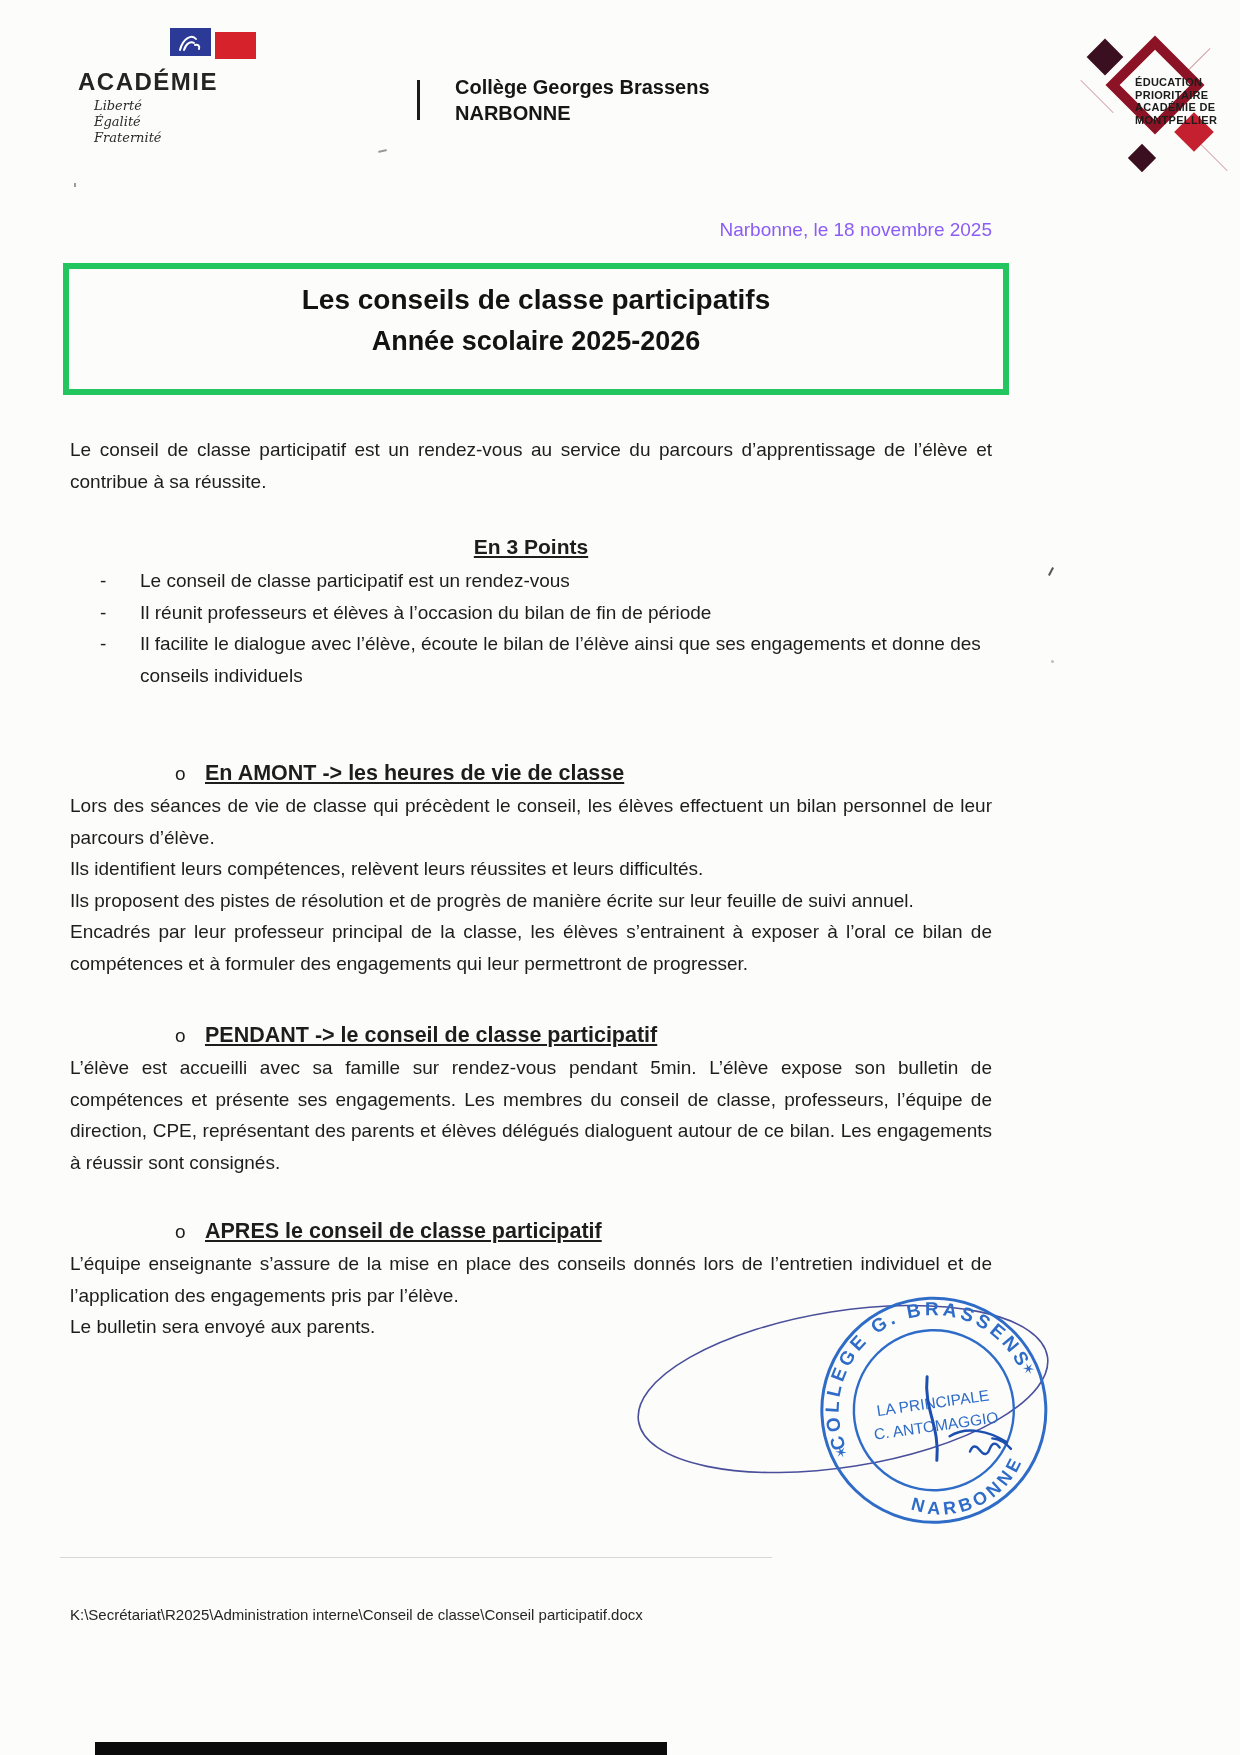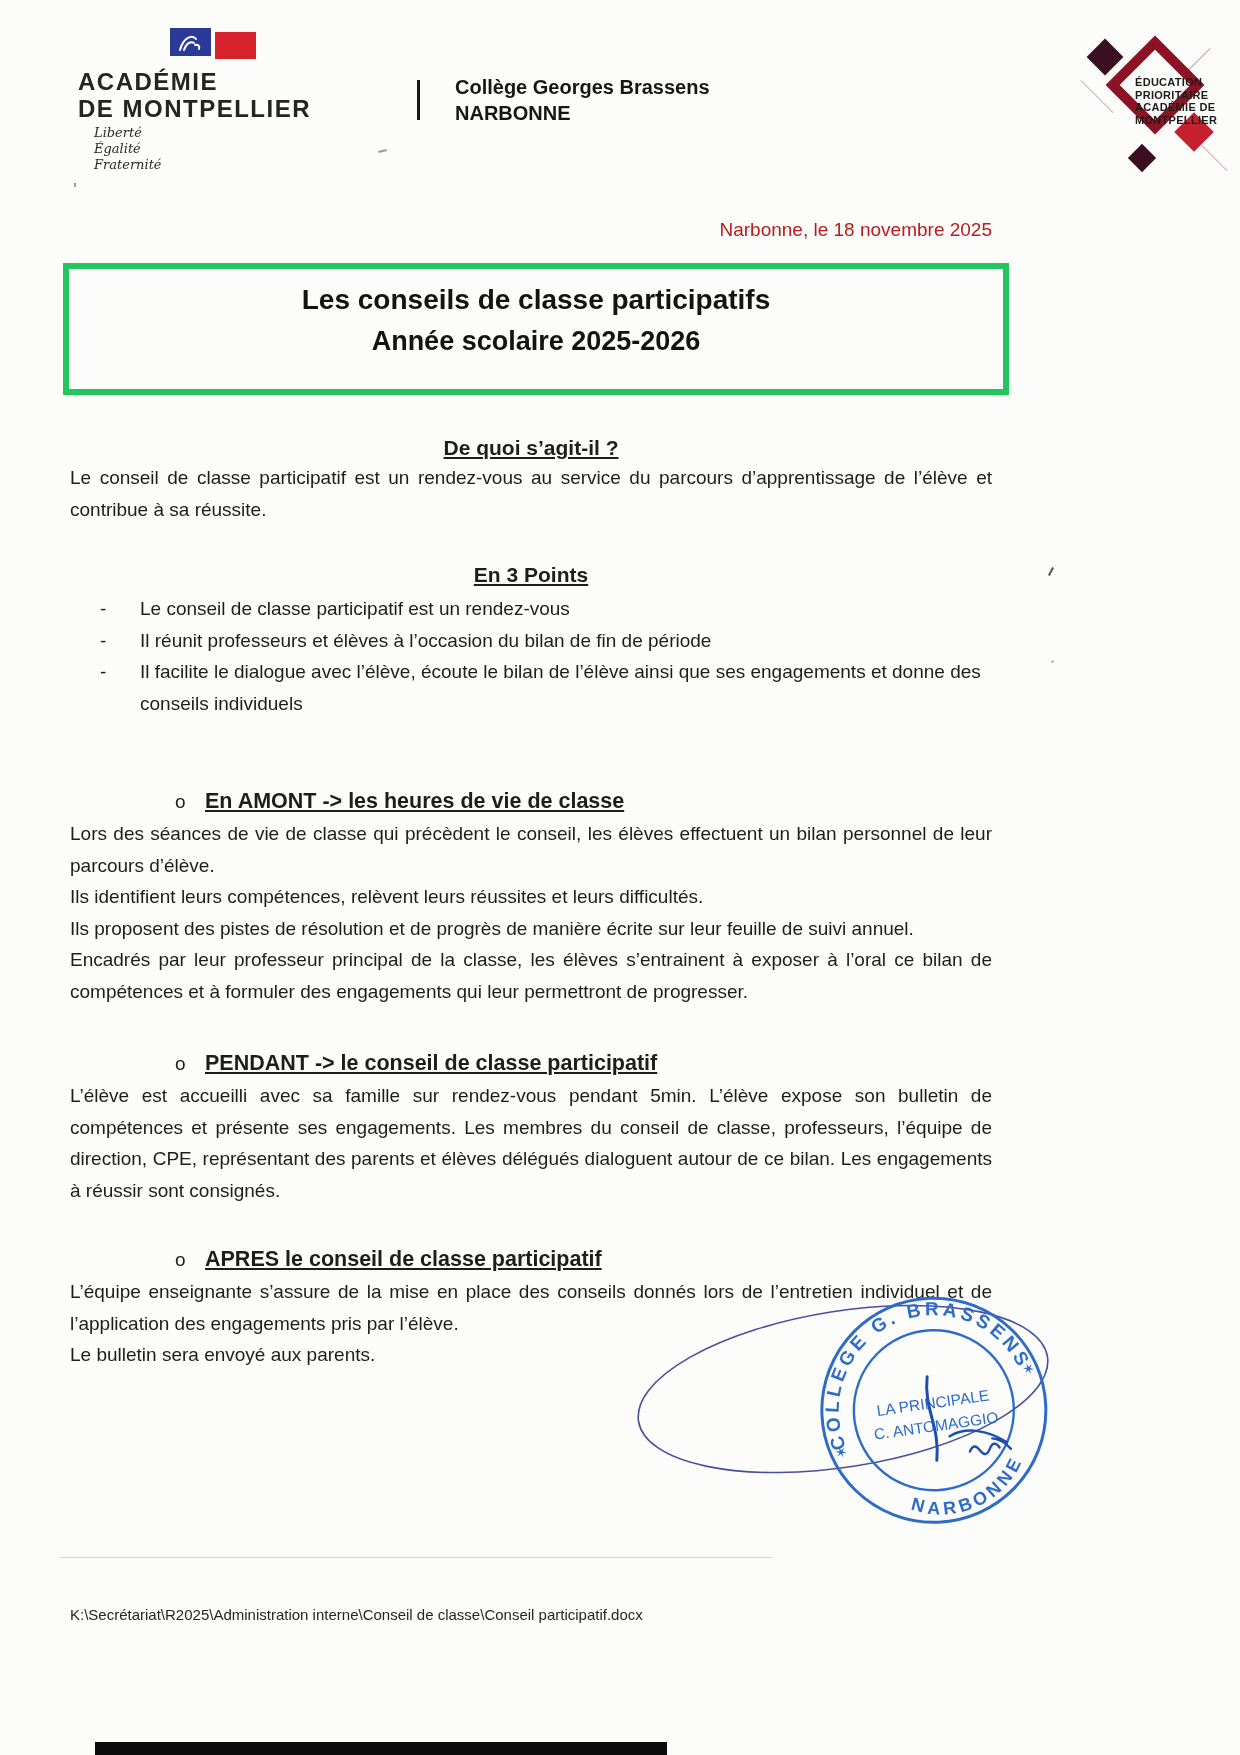--- a/index.html
+++ b/index.html
@@ -14,21 +14,21 @@
   .academy-name{font-weight:bold; font-size:24px; line-height:27px; letter-spacing:1.5px; color:#242424; margin-top:4px;}
   .motto{margin-left:16px; margin-top:3px; font-family:"DejaVu Serif", serif; font-style:italic; font-weight:normal; font-size:13px; line-height:16px; color:#2a2a2a;}
   .sep-bar{position:absolute; left:417px; top:80px; width:3px; height:40px; background:#1b1b1b;}
   .school-block{position:absolute; left:455px; top:74px; font-weight:bold; font-size:20px; line-height:26px; color:#161616;}
   
   .ep-logo{position:absolute; left:1080px; top:36px; width:160px; height:145px;}
   .diamond{position:absolute; transform:rotate(45deg);}
   .ep-text{position:absolute; left:55px; top:40px; font-weight:bold; font-size:11px; line-height:12.5px; color:#1c1c1c; letter-spacing:.3px;}
   .hairline{position:absolute; background:#c88a90; height:1px; opacity:.8;}
   
-  .date-line{position:absolute; left:70px; top:219px; width:922px; text-align:right; font-size:19px; color:#b91c1c;}
+  .date-line{position:absolute; left:70px; top:219px; width:922px; text-align:right; font-size:19px; color:#8b5cf6;}
   .title-box{position:absolute; left:63px; top:263px; width:934px; height:120px; border:6px solid #22c55e; text-align:center; background:transparent;}
   .title-line1{margin-top:15px; font-size:28px; font-weight:bold; color:#131313;}
   .title-line2{margin-top:10px; font-size:27px; font-weight:bold; color:#131313;}
   
   .content{position:absolute; left:70px; top:434px; width:922px; font-size:19px; line-height:31.5px; color:#1d1d1d;}
   .center-head{text-align:center; font-weight:bold; font-size:21px; line-height:28px; margin:0;}
   .center-head .u{text-decoration:underline;}
   .content p{margin:0; text-align:justify;}
   .points-head{margin-top:36px;}
   ul.points{list-style:none; margin:4px 0 0 0; padding:0;}
@@ -63,21 +63,20 @@
   <div class="gov-logo">
     <div class="flag-row">
       <svg width="92" height="36" viewBox="0 0 92 36">
         <rect x="0" y="0" width="41" height="28" fill="#2b3a96"></rect>
         <path d="M10 22 C 13 10, 22 6, 26 11 M 14 22 C 16 15, 21 13, 24 15 M 25 17 c 3 -1 5 1 4 4" stroke="#ffffff" stroke-width="2" fill="none" stroke-linecap="round"></path>
         <rect x="45" y="4" width="41" height="27" fill="#d6232b"></rect>
       </svg>
     </div>
     <div class="academy-name">
       <div>ACADÉMIE</div>
-      <div>DE MONTPELLIER</div>
     </div>
     <div class="motto">
       <div>Liberté</div>
       <div>Égalité</div>
       <div>Fraternité</div>
     </div>
   </div>
 
   <div class="sep-bar"></div>
 
@@ -104,21 +103,20 @@
 
   <div class="date-line">Narbonne, le 18 novembre 2025</div>
 
   <div class="title-box">
     <div class="title-line1">Les conseils de classe participatifs</div>
     <div class="title-line2">Année scolaire 2025-2026</div>
   </div>
 
   <div class="content">
 
-    <h3 class="center-head"><span class="u">De quoi s’agit-il ?</span></h3>
     <p>Le conseil de classe participatif est un rendez-vous au service du parcours d’apprentissage de l’élève et contribue à sa réussite.</p>
 
     <h3 class="center-head points-head"><span class="u">En 3 Points</span></h3>
     <ul class="points">
       <li>
           <span class="dash">-</span>
           <span>Le conseil de classe participatif est un rendez-vous</span>
         </li>
       <li>
           <span class="dash">-</span>

